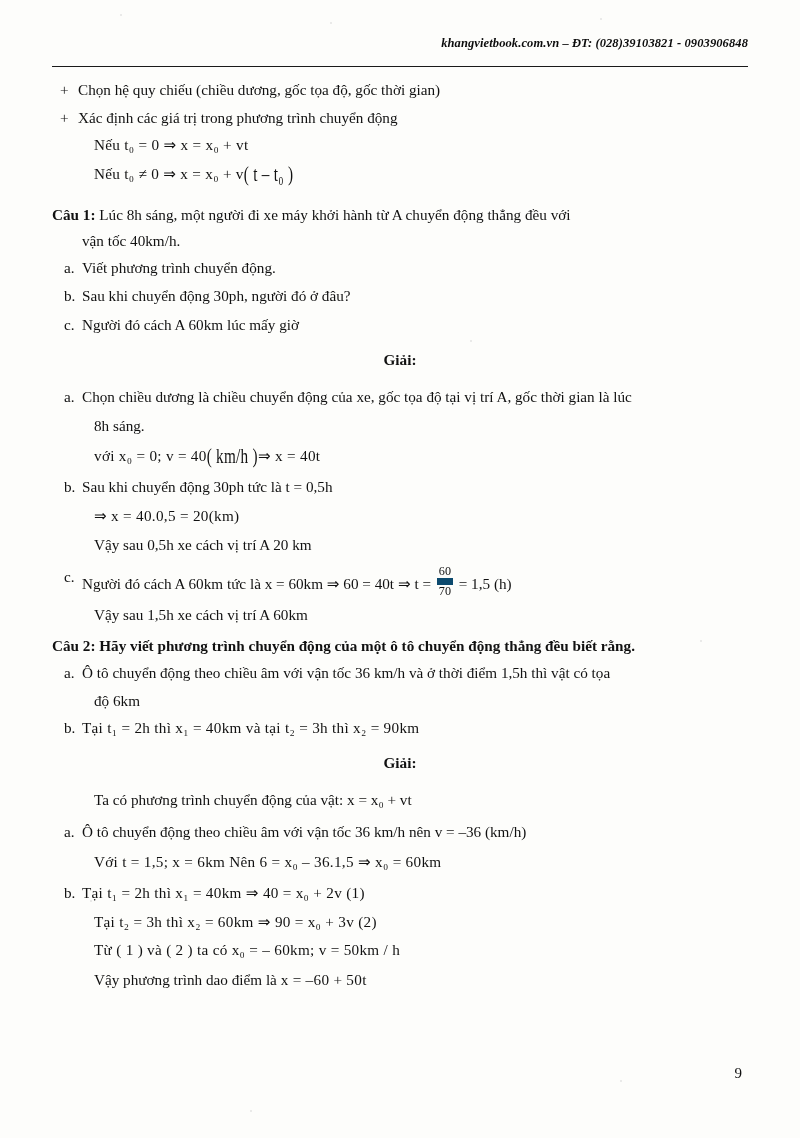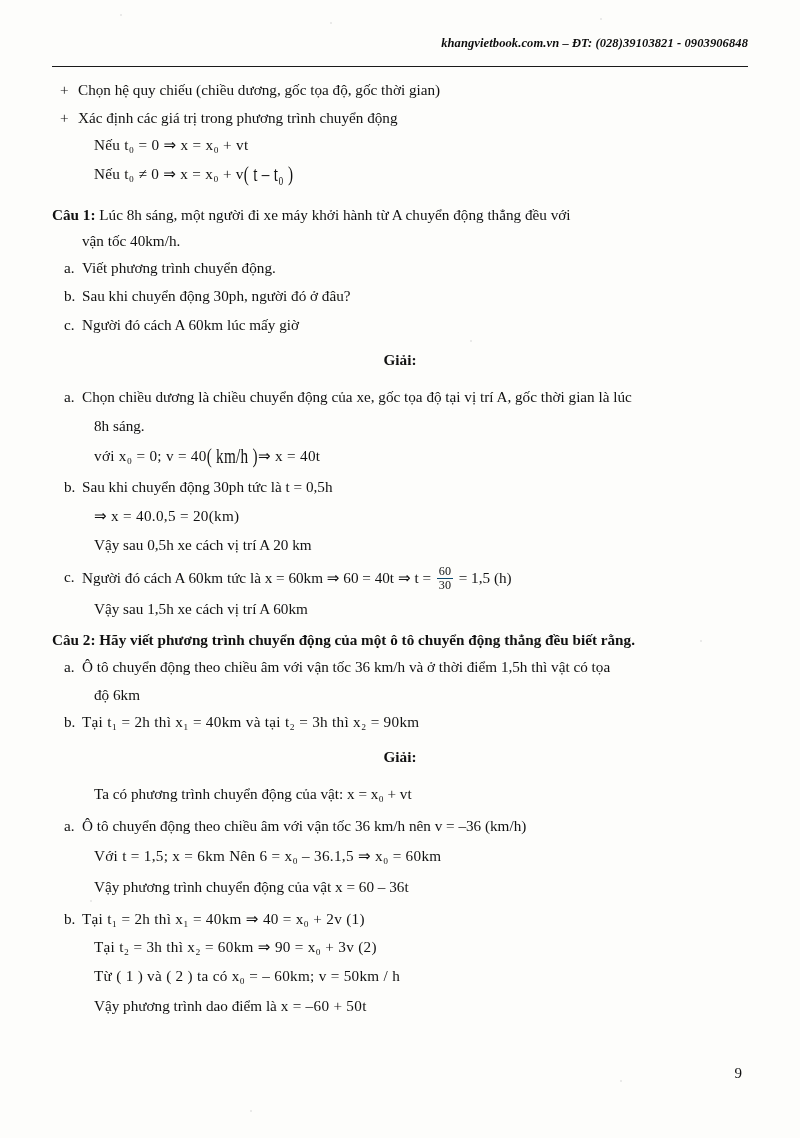--- a/index.html
+++ b/index.html
@@ -103,21 +103,21 @@
   }
   .mathline.tight { margin: 3px 0 4px 0; }
   .frac {
     display: inline-block;
     vertical-align: -0.45em;
     text-align: center;
     font-size: .8em;
     line-height: 1.05;
     margin: 0 2px;
   }
-  .frac .num { display: block; border-bottom: 1px solid #0c4a6e; padding: 0 2px; }
+  .frac .num { display: block; border-bottom: 7px solid #0c4a6e; padding: 0 2px; }
   .frac .den { display: block; padding: 0 2px; }
   .paren-big {
     display: inline-block;
     transform: scaleY(1.35);
     transform-origin: center;
   }
   .gap-sm { height: 6px; }
   .gap-md { height: 11px; }
   .pagenum {
     position: absolute;
@@ -203,21 +203,21 @@
     </div>
     <div class="mathline math tight">⇒ x = 40.0,5 = 20(km)</div>
     <div class="mathline">Vậy sau 0,5h xe cách vị trí A 20 km</div>
 
     <div class="list-row">
       <span class="list-mark">c.</span>
       <span class="list-text">
         <span>Người đó cách A 60km tức là x = 60km   ⇒ 60 = 40t ⇒ t =</span>
         <span class="frac">
           <span class="num">60</span>
-          <span class="den">30</span>
+          <span class="den">70</span>
         </span>
         <span>= 1,5 (h)</span>
       </span>
     </div>
     <div class="mathline">Vậy sau 1,5h xe cách vị trí A 60km</div>
 
     <div class="row">
       <span class="bold">Câu 2:</span>
       <span class="bold">Hãy viết phương trình chuyển động của một ô tô chuyển động thẳng đều biết rằng.</span>
     </div>
@@ -237,21 +237,20 @@
     <div class="row center">Giải:</div>
     <div class="gap-sm"></div>
 
     <div class="mathline">Ta có phương trình chuyển động của vật:  x = x₀ + vt</div>
 
     <div class="list-row">
       <span class="list-mark">a.</span>
       <span class="list-text">Ô tô chuyển động theo chiều âm với vận tốc 36 km/h nên v = –36 (km/h)</span>
     </div>
     <div class="mathline math">Với  t = 1,5; x = 6km  Nên  6 = x₀ – 36.1,5 ⇒ x₀ = 60km</div>
-    <div class="mathline">Vậy phương trình chuyển động của vật  x = 60 – 36t</div>
 
     <div class="list-row">
       <span class="list-mark">b.</span>
       <span class="list-text math">Tại t₁ = 2h thì  x₁ = 40km  ⇒ 40 = x₀ + 2v     (1)</span>
     </div>
     <div class="mathline math tight">Tại t₂ = 3h thì  x₂ = 60km  ⇒ 90 = x₀ + 3v     (2)</div>
     <div class="mathline math tight">Từ ( 1 ) và  ( 2 ) ta có  x₀ = – 60km; v = 50km / h</div>
     <div class="mathline">
       <span>Vậy phương trình dao điểm là</span>
       <span class="math">x = –60 + 50t</span>

